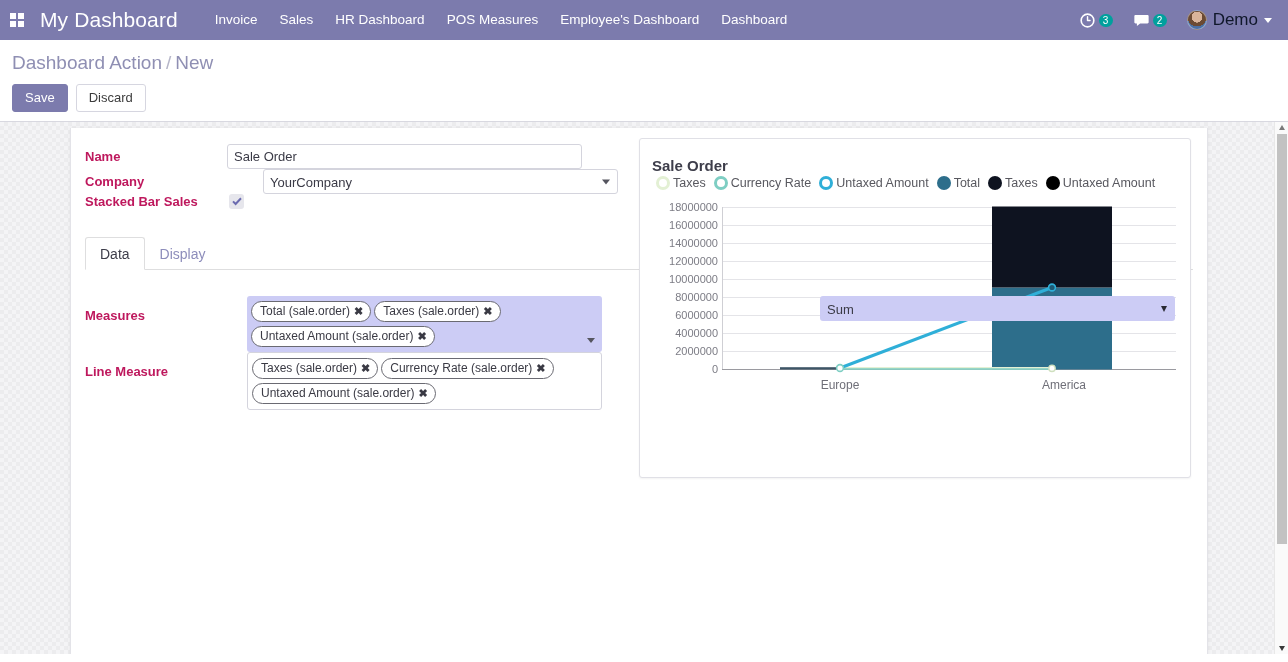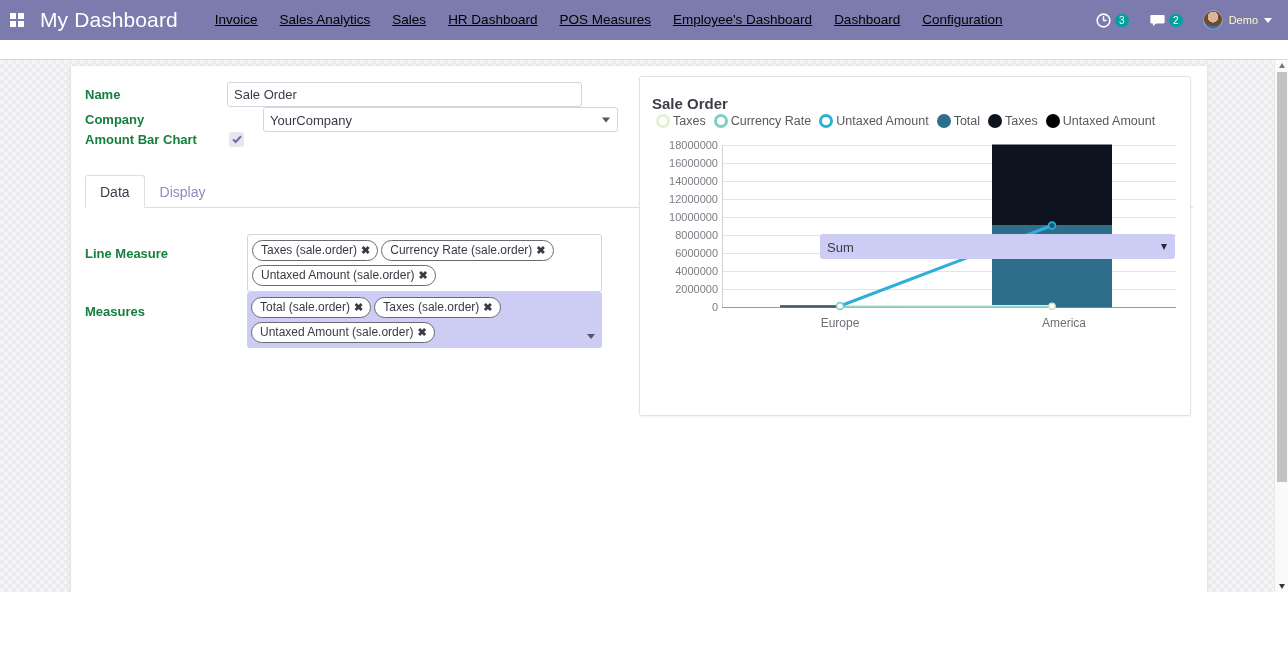--- a/index.html
+++ b/index.html
@@ -43,26 +43,25 @@
     color: #ffffff;
     margin-left: 6px;
     margin-right: 26px;
     white-space: nowrap;
     cursor: pointer;
     letter-spacing: .1px;
   }
   .menu-items { display: flex; align-items: center; gap: 0px; flex: 1 1 auto; }
   .menu-item {
     font-size: 13.5px;
-    color: #000000;
+    color: #ffffff;
     padding: 0 11px;
     line-height: 34px;
     white-space: nowrap;
     cursor: pointer;
-    text-decoration: underline;
   }
   .nav-right { display: flex; align-items: center; gap: 0; padding-right: 8px; flex: 0 0 auto; }
   .nav-ico {
     position: relative;
     padding: 0 10px;
     display: flex; align-items: center;
     height: 34px;
     cursor: pointer;
   }
   .badge {
@@ -77,21 +76,21 @@
     margin-left: 3px;
     font-weight: 500;
   }
   .avatar {
     width: 20px; height: 20px; border-radius: 50%;
     background: radial-gradient(circle at 50% 34%, #d9b49a 0 36%, #6b4a33 37% 62%, #4a6fa5 63% 100%);
     border: 1px solid rgba(255,255,255,.4);
     flex: 0 0 auto;
   }
   .user-box { display: flex; align-items: center; gap: 6px; padding: 0 8px 0 10px; height: 34px; cursor: pointer; }
-  .user-name { font-size: 11px; color: #fef9c3; }
+  .user-name { font-size: 17px; color: #0f172a; }
   .caret-down { width: 0; height: 0; border-left: 4px solid transparent; border-right: 4px solid transparent; border-top: 5px solid #ffffff; }
 
   
   .control-panel {
     background: #ffffff;
     border-bottom: 1px solid #d8d8e0;
     padding: 10px 0 9px 12px;
   }
   .breadcrumb { font-size: 19px; color: #8f8fb3; line-height: 25px; }
   .breadcrumb .crumb-link { color: #8f8fb3; cursor: pointer; }
@@ -134,21 +133,21 @@
   }
 
   .form-row { display: flex; }
   .form-col { width: 570px; }
 
   table.ofields { border-collapse: collapse; width: 533px; }
   table.ofields td { padding: 0; vertical-align: middle; }
   td.flabel {
     width: 162px;
     font-weight: bold;
-    color: #15803d;
+    color: #be185d;
     font-size: 13px;
     padding: 6px 8px 6px 16px;
     vertical-align: middle;
     white-space: nowrap;
   }
   td.fvalue { padding: 3px 0; position: relative; }
 
   .o-input {
     width: 355px;
     height: 25px;
@@ -319,27 +318,25 @@
     <span class="apps-grid">
       <i></i>
         <i></i>
         <i></i>
         <i></i>
     </span>
   </div>
   <div class="brand">My Dashboard</div>
   <div class="menu-items">
     <div class="menu-item">Invoice</div>
-    <div class="menu-item">Sales Analytics</div>
     <div class="menu-item">Sales</div>
     <div class="menu-item">HR Dashboard</div>
     <div class="menu-item">POS Measures</div>
     <div class="menu-item">Employee's Dashboard</div>
     <div class="menu-item">Dashboard</div>
-    <div class="menu-item">Configuration</div>
   </div>
   <div class="nav-right">
     <div class="nav-ico">
       <svg width="17" height="17" viewBox="0 0 20 20">
         <path d="M10 1.6a8.4 8.4 0 1 0 0 16.8 8.4 8.4 0 0 0 0-16.8Zm0 1.9a6.5 6.5 0 1 1 0 13 6.5 6.5 0 0 1 0-13Z" fill="#ffffff"></path>
         <rect x="9.2" y="4.8" width="1.7" height="5.6" rx=".8" fill="#ffffff"></rect>
         <rect x="9.2" y="9.1" width="4.6" height="1.7" rx=".8" fill="#ffffff"></rect>
       </svg>
       <span class="badge">3</span>
     </div>
@@ -351,20 +348,27 @@
     </div>
     <div class="user-box">
       <span class="avatar"></span>
       <span class="user-name">Demo</span>
       <span class="caret-down"></span>
     </div>
   </div>
 </div>
 
 <div class="control-panel">
+  <div class="breadcrumb">
+    <span class="crumb-link">Dashboard Action</span><span class="crumb-sep">/</span><span class="crumb-active">New</span>
+  </div>
+  <div class="cp-buttons">
+    <div class="btn btn-primary">Save</div>
+    <div class="btn btn-default">Discard</div>
+  </div>
 </div>
 
 <div class="sheet-bg">
 
   <div class="vscroll">
     <svg class="arrow-top" viewBox="0 0 8 8">
         <path d="M4 1 7 6H1Z" fill="#7a7a7a"></path>
       </svg>
     <div class="thumb" style="top:12px;height:410px;"></div>
     <svg class="arrow-bot" viewBox="0 0 8 8">
@@ -387,21 +391,21 @@
           <tr>
             <td class="flabel">Company</td>
             <td class="fvalue">
               <div class="o-select plain">
                 <span>YourCompany</span>
                 <span class="sel-arrow"></span>
               </div>
             </td>
           </tr>
           <tr>
-            <td class="flabel">Amount Bar Chart</td>
+            <td class="flabel">Stacked Bar Sales</td>
             <td class="fvalue">
               <span class="o-check">
                 <svg width="10" height="9" viewBox="0 0 10 9">
                   <path d="M1 4.4 3.6 7 9 1.3" stroke="#6b6bb0" stroke-width="2" fill="none"></path>
                 </svg>
               </span>
             </td>
           </tr>
         </tbody>
           </table>
@@ -497,33 +501,33 @@
       <div class="nb-tabs">
         <div class="nb-tab active">Data</div>
         <div class="nb-tab">Display</div>
       </div>
 
       <div class="nb-page">
         <div class="nb-left">
           <table class="ofields">
             <tbody>
                 <tr>
-              <td class="flabel" style="vertical-align:top;padding-top:12px;">Line Measure</td>
-              <td class="fvalue">
-                <div class="tagbox plain">
-                  <span class="tag"><span>Taxes (sale.order)</span><span class="tx">✖</span></span><span class="tag"><span>Currency Rate (sale.order)</span><span class="tx">✖</span></span><span class="tag"><span>Untaxed Amount (sale.order)</span><span class="tx">✖</span></span>
-                </div>
-              </td>
-            </tr>
-            <tr>
               <td class="flabel" style="vertical-align:top;padding-top:12px;">Measures</td>
               <td class="fvalue">
                 <div class="tagbox">
                   <span class="tag"><span>Total (sale.order)</span><span class="tx">✖</span></span><span class="tag"><span>Taxes (sale.order)</span><span class="tx">✖</span></span><span class="tag"><span>Untaxed Amount (sale.order)</span><span class="tx">✖</span></span>
                   <span class="sel-arrow" style="top:auto;bottom:9px;transform:none;"></span>
+                </div>
+              </td>
+            </tr>
+            <tr>
+              <td class="flabel" style="vertical-align:top;padding-top:12px;">Line Measure</td>
+              <td class="fvalue">
+                <div class="tagbox plain">
+                  <span class="tag"><span>Taxes (sale.order)</span><span class="tx">✖</span></span><span class="tag"><span>Currency Rate (sale.order)</span><span class="tx">✖</span></span><span class="tag"><span>Untaxed Amount (sale.order)</span><span class="tx">✖</span></span>
                 </div>
               </td>
             </tr>
           </tbody>
             </table>
         </div>
 
         <div class="nb-right">
           <table class="ofields right">
             <tbody>

